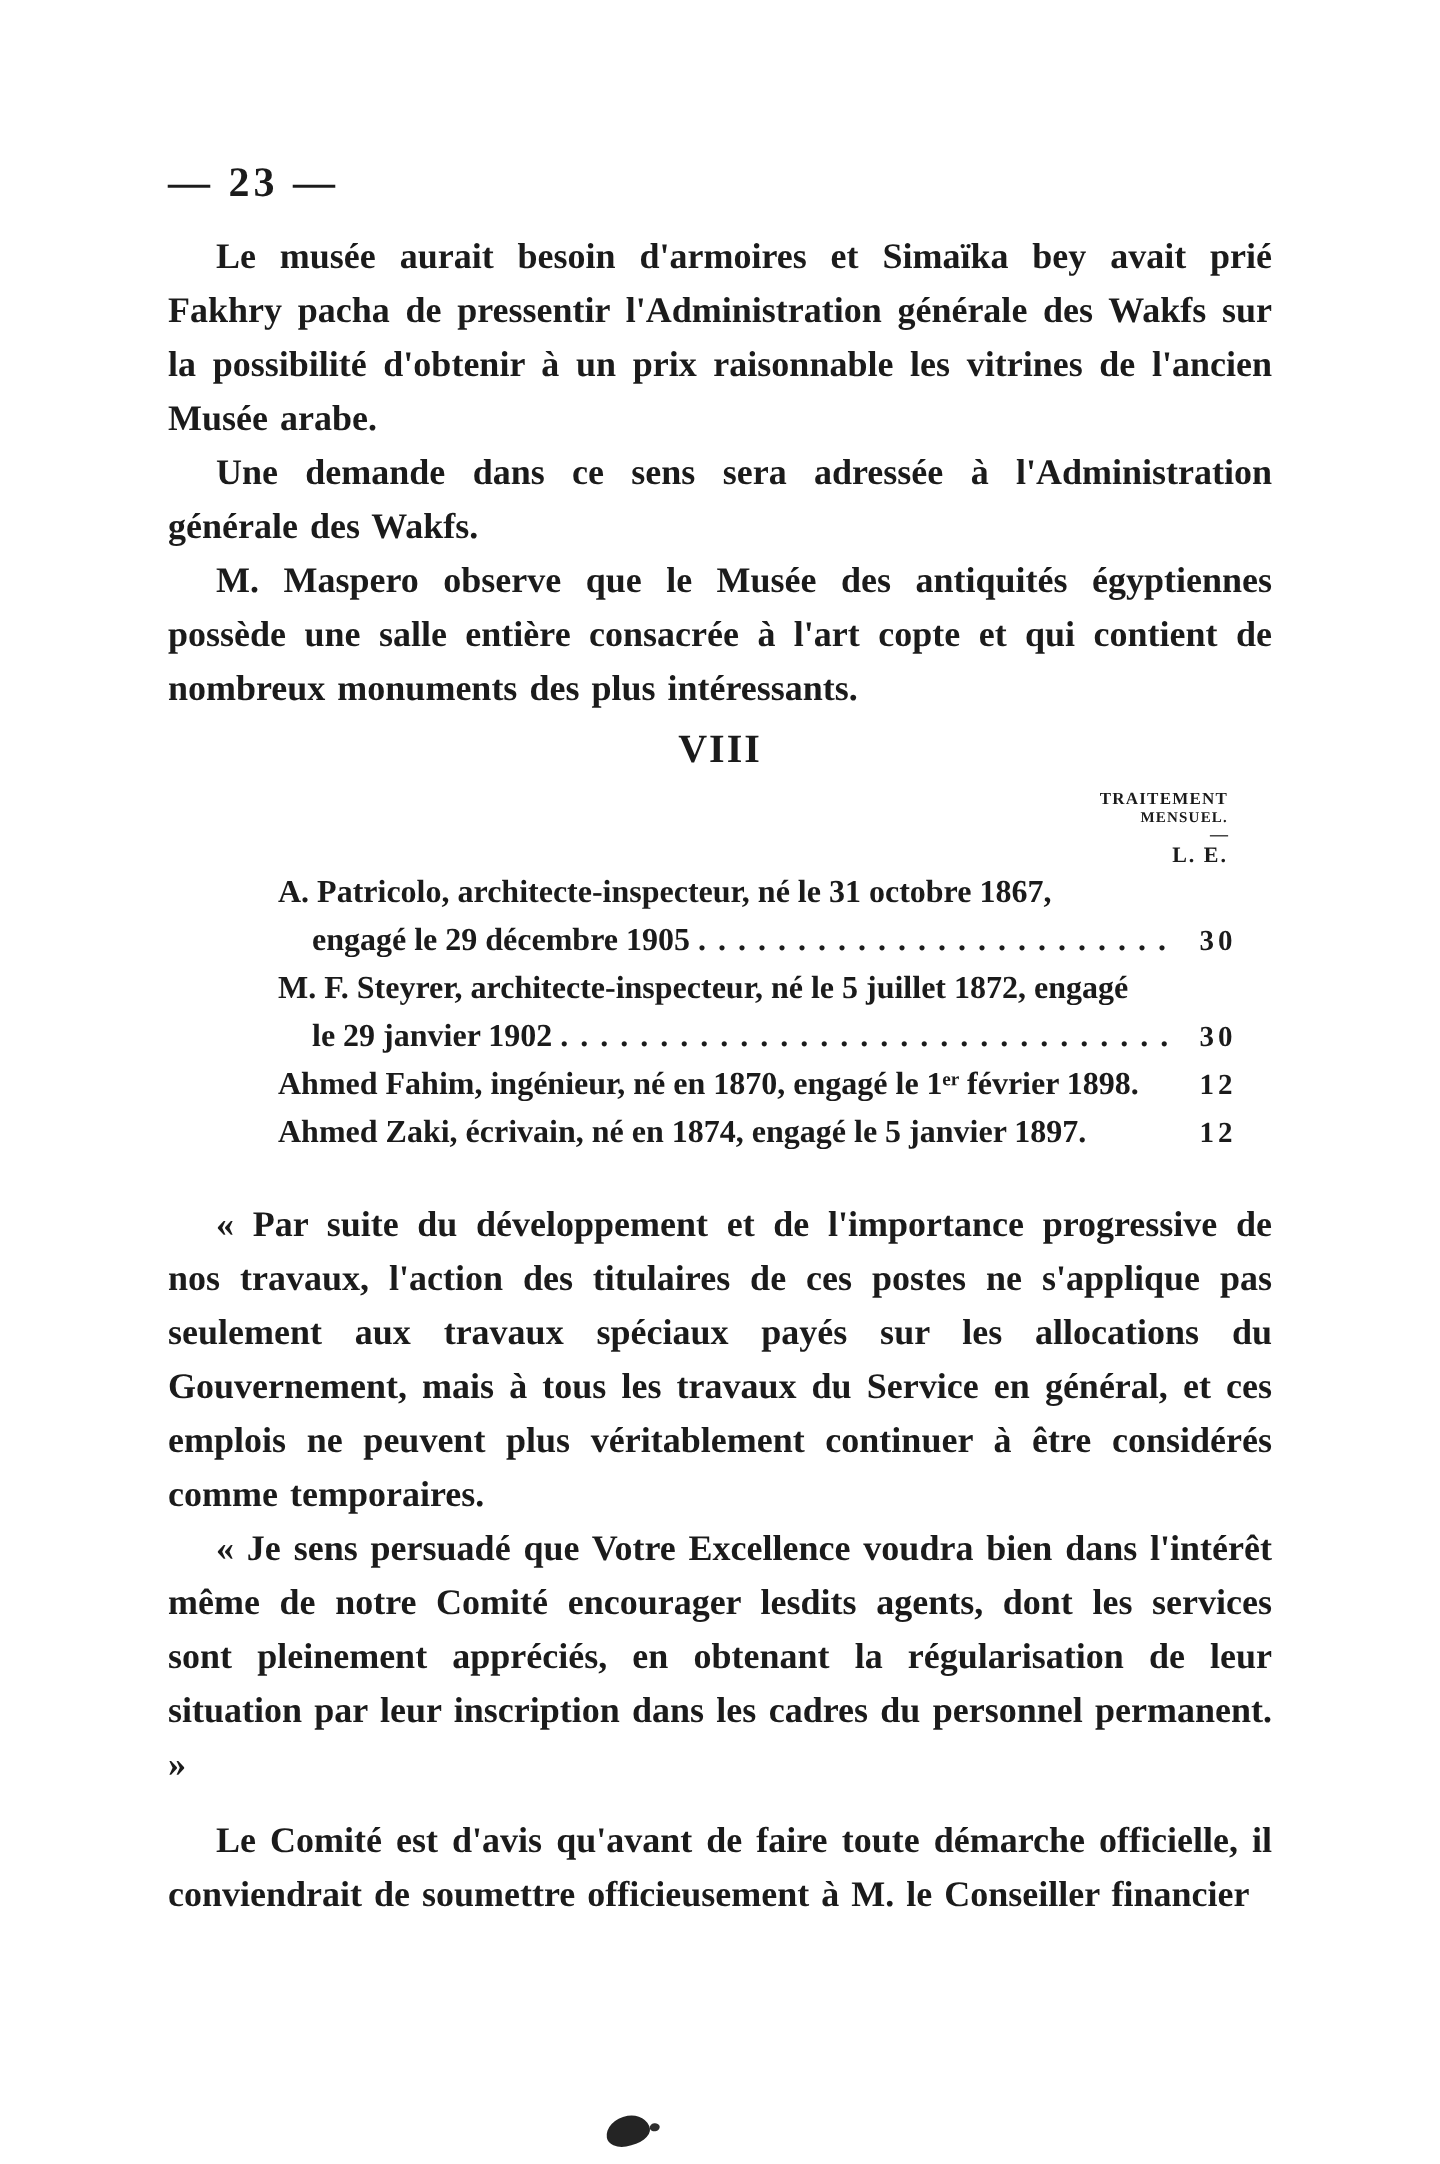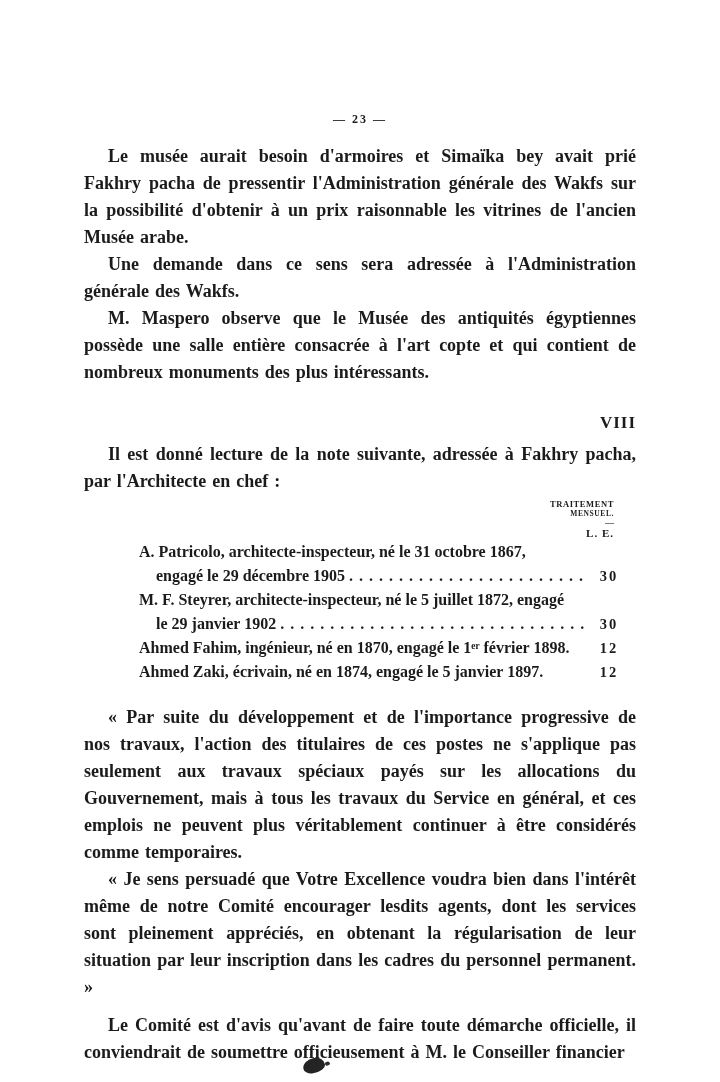--- a/index.html
+++ b/index.html
@@ -14,40 +14,39 @@
     margin: 0 auto;
     background: #ffffff;
     box-sizing: border-box;
     padding: 80px 84px 0 84px;
     overflow: hidden;
     font-family: "Liberation Serif", "DejaVu Serif", serif;
     font-weight: 700;
     color: #1b1b1b;
   }
   .page-number {
-    text-align: center;
-    font-size: 12px;
+    text-align: left;
+    font-size: 21px;
     letter-spacing: 2px;
     line-height: 22px;
     margin-bottom: 13px;
-    margin-top: 28px;
   }
   .para {
     margin: 0;
     font-size: 18px;
     line-height: 27px;
     text-align: justify;
     text-indent: 24px;
     word-spacing: 1.5px;
   }
   .section-heading {
-    text-align: right;
-    font-size: 17px;
+    text-align: center;
+    font-size: 20px;
     line-height: 27px;
-    margin: 23px 0 5px 0;
+    margin: 4px 0 5px 0;
     letter-spacing: 1px;
   }
   
   .salary-table {
     margin-top: 4px;
     font-size: 16px;
     line-height: 24px;
   }
   .thead {
     width: 96px;
@@ -128,21 +127,20 @@
 <div class="page">
 
   <div class="page-number">— 23 —</div>
 
   <p class="para">Le musée aurait besoin d'armoires et Simaïka bey avait prié Fakhry pacha de pressentir l'Administration générale des Wakfs sur la possibilité d'obtenir à un prix raisonnable les vitrines de l'ancien Musée arabe.</p>
   <p class="para">Une demande dans ce sens sera adressée à l'Administration générale des Wakfs.</p>
   <p class="para">M. Maspero observe que le Musée des antiquités égyptiennes possède une salle entière consacrée à l'art copte et qui contient de nombreux monuments des plus intéressants.</p>
 
   <div class="section-heading">VIII</div>
 
-  <p class="para">Il est donné lecture de la note suivante, adressée à Fakhry pacha, par l'Architecte en chef :</p>
 
   <div class="salary-table">
 
     <div class="thead">
       <div class="thead-l1">TRAITEMENT</div>
       <div class="thead-l2">MENSUEL.</div>
       <div class="thead-dash">—</div>
       <div class="thead-unit">L. E.</div>
     </div>
 

